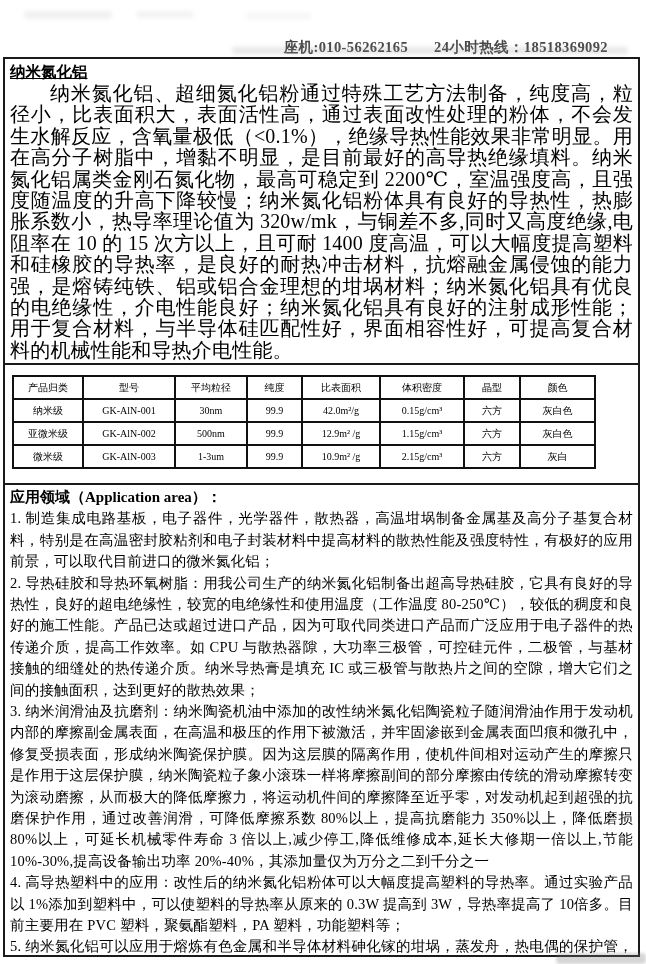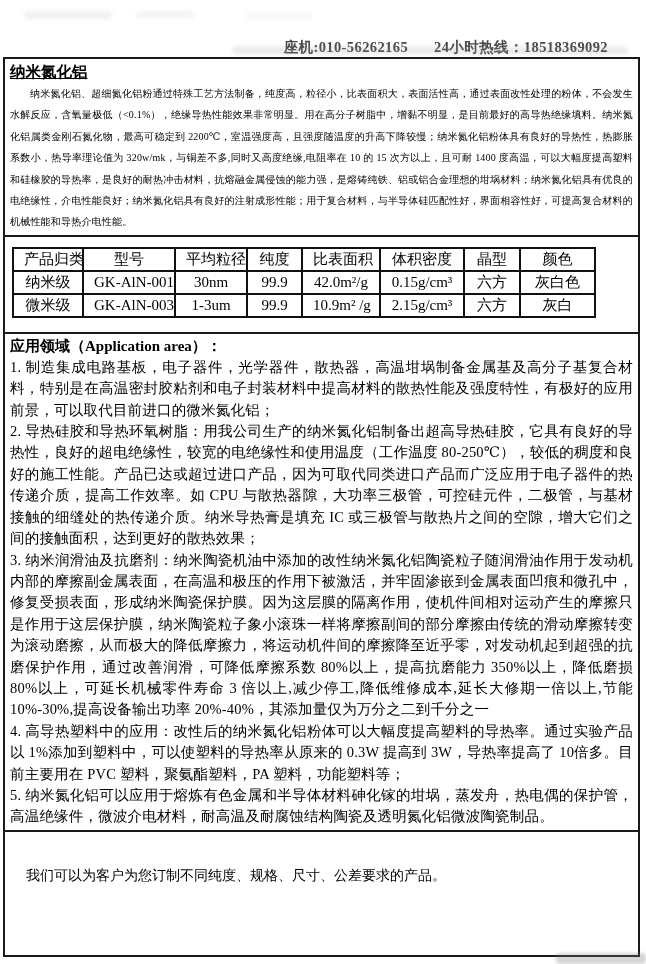--- a/index.html
+++ b/index.html
@@ -40,41 +40,41 @@
   .section{padding:1px 5px 2px 5px;box-sizing:border-box;}
   .section.bordered{border-top:2px solid #1a1a1a;}
 
   .doc-title{
     font-size:15.5px;font-weight:bold;line-height:23px;margin:0;text-decoration:underline;
   }
   .sub-heading{
     font-size:15px;font-weight:bold;line-height:22px;margin:0;
   }
   .body-par{
-    font-size:10px;line-height:21.4px;margin:0;
+    font-size:20px;line-height:21.4px;margin:0;
     text-align:justify;text-indent:2em;
     letter-spacing:0.2px;
   }
   .app-item{
     font-size:14.5px;line-height:21.4px;margin:0;
     text-align:justify;letter-spacing:0.2px;
   }
   .footer-par{
     font-size:14px;line-height:20px;margin:16px;padding:17px 0;
   }
 
   
   table.spec{
     border-collapse:collapse;table-layout:fixed;
     width:582px;margin:9px 0 12px 2px;
   }
   table.spec th, table.spec td{
     border:2px solid #111;
     text-align:center;vertical-align:middle;
-    font-size:15px;padding:0 10px;height:21px;
+    font-size:10px;padding:0 10px;height:21px;
     overflow:hidden;white-space:nowrap;
   }
   table.spec th{font-weight:normal;}
   .mono{font-family:Liberation Serif, serif;font-size:13.5px;}
 </style>
 </head>
 <body>
 
 <div class="contact-band">
   <span class="smudge s1"></span>
@@ -122,20 +122,30 @@
           <td>纳米级</td>
           <td class="mono">GK-AlN-001</td>
           <td class="mono">30nm</td>
           <td class="mono">99.9</td>
           <td class="mono">42.0m²/g</td>
           <td class="mono">0.15g/cm³</td>
           <td>六方</td>
           <td>灰白色</td>
         </tr>
         <tr>
+          <td>亚微米级</td>
+          <td class="mono">GK-AlN-002</td>
+          <td class="mono">500nm</td>
+          <td class="mono">99.9</td>
+          <td class="mono">12.9m² /g</td>
+          <td class="mono">1.15g/cm³</td>
+          <td>六方</td>
+          <td>灰白色</td>
+        </tr>
+        <tr>
           <td>微米级</td>
           <td class="mono">GK-AlN-003</td>
           <td class="mono">1-3um</td>
           <td class="mono">99.9</td>
           <td class="mono">10.9m² /g</td>
           <td class="mono">2.15g/cm³</td>
           <td>六方</td>
           <td>灰白</td>
         </tr>
       </tbody>

